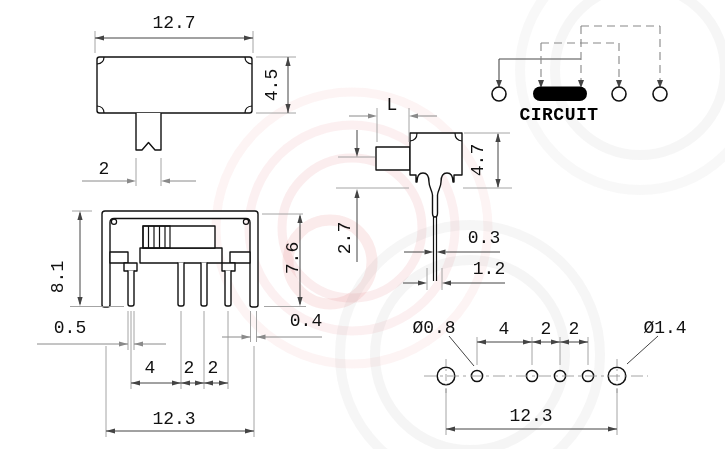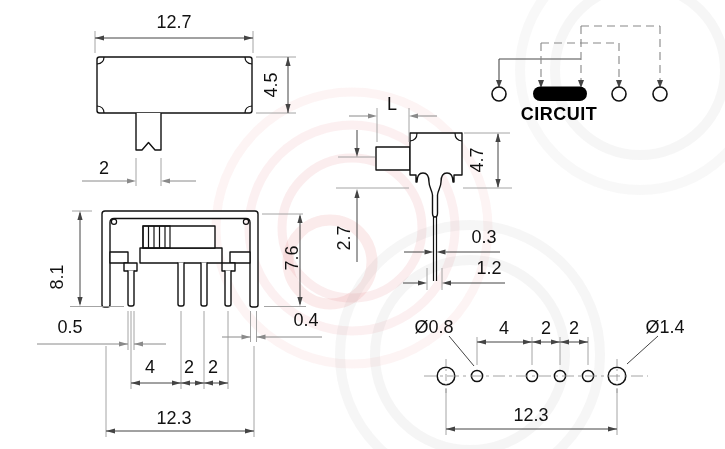--- a/index.html
+++ b/index.html
@@ -1,17 +1,17 @@
 <!DOCTYPE html>
 <html><head>
 <meta charset="utf-8">
 <style>
   html,body{margin:0;padding:0;background:#fff;}
   .stage{position:relative;width:725px;height:449px;background:#ffffff;overflow:hidden;
-         font-family:Liberation Sans, sans-serif;}
+         font-family:Liberation Mono, monospace;}
   svg{position:absolute;left:0;top:0;}
   .part{fill:#ffffff;stroke:#111111;stroke-width:1.4;stroke-linejoin:round;}
   .partline{fill:none;stroke:#111111;stroke-width:1.2;}
   .dim{stroke:#444444;stroke-width:1;fill:none;}
   .dimlt{stroke:#8a8a8a;stroke-width:1;fill:none;}
   .ext{stroke:#9a9a9a;stroke-width:0.9;fill:none;}
   .arr{fill:#444444;stroke:none;}
   .arrlt{fill:#8a8a8a;stroke:none;}
   .lbl{font-size:18px;fill:#111111;}
   .circuit-lbl{font-size:18px;font-weight:bold;fill:#000000;letter-spacing:0.5px;}

